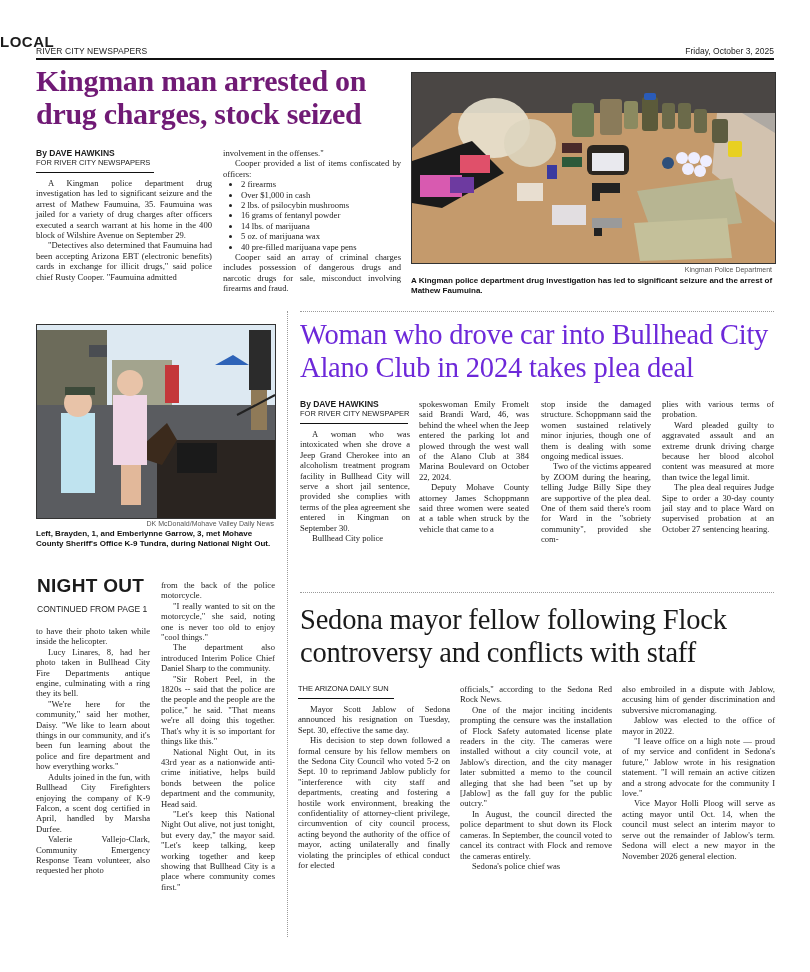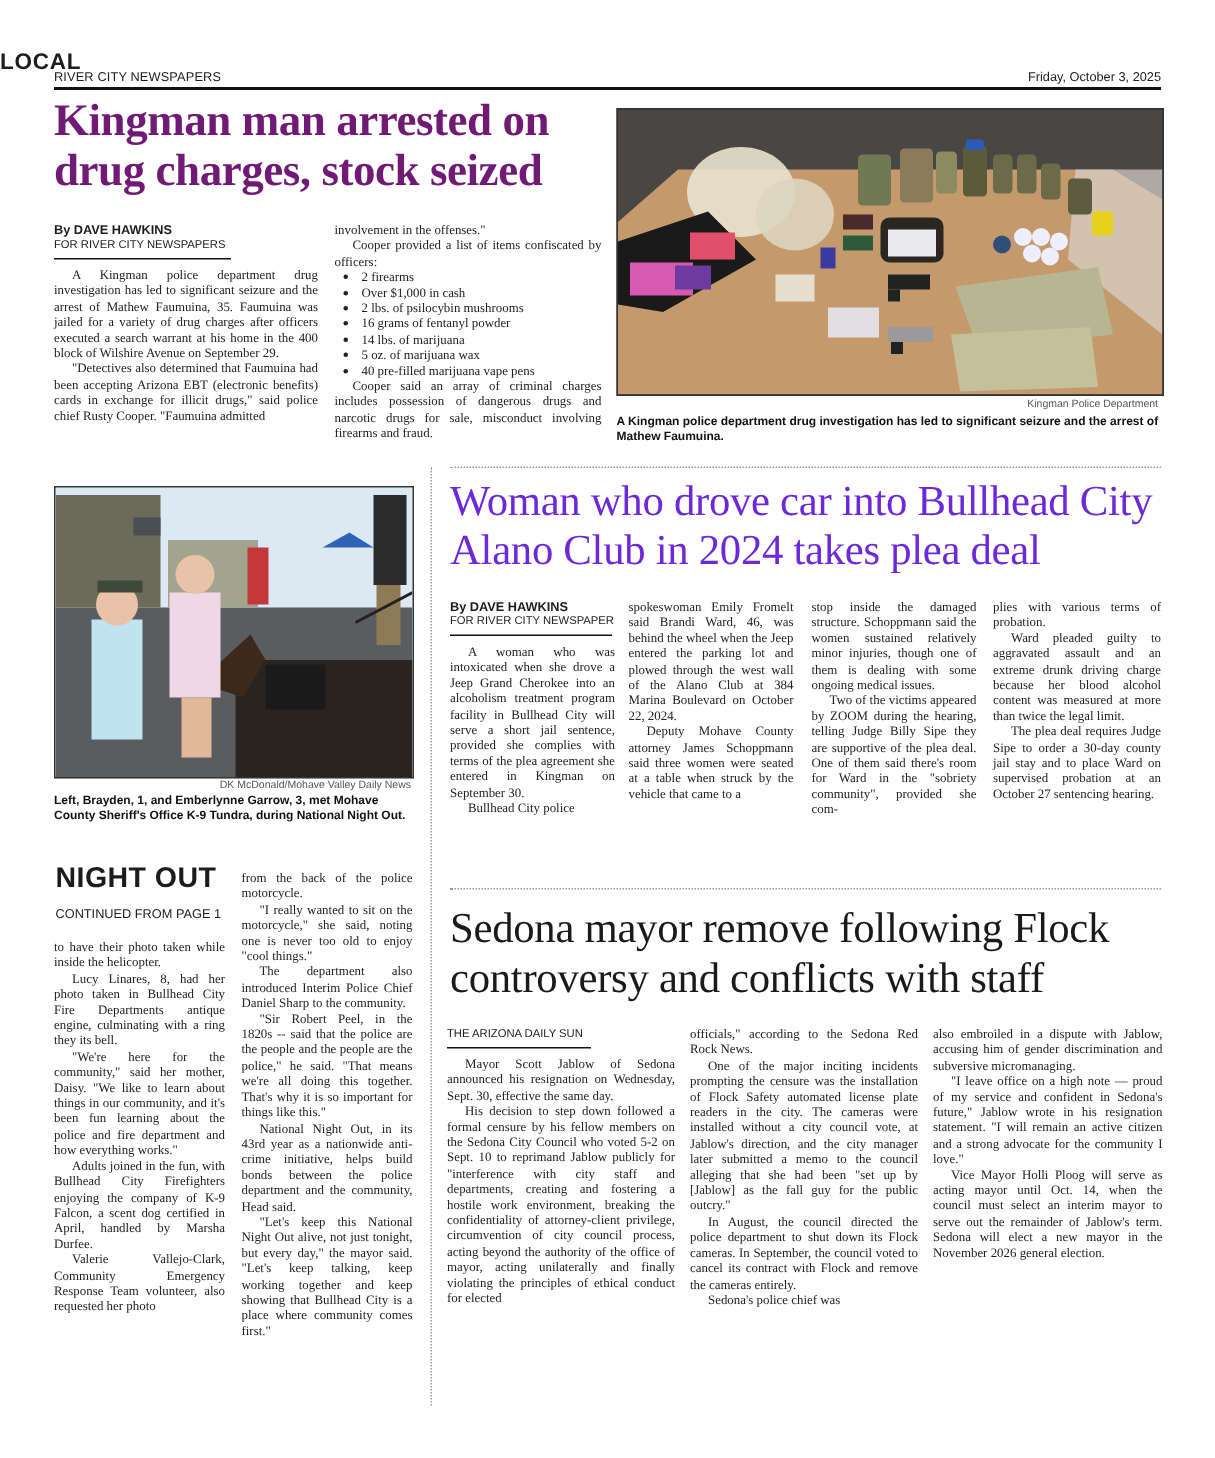--- a/index.html
+++ b/index.html
@@ -187,33 +187,34 @@
 <div class="abs body" style="left:541px; top:399px; width:110px;">
   <p class="noindent">stop inside the damaged structure. Schoppmann said the women sustained relatively minor injuries, though one of them is dealing with some ongoing medical issues.</p>
   <p>Two of the victims appeared by ZOOM during the hearing, telling Judge Billy Sipe they are supportive of the plea deal. One of them said there's room for Ward in the "sobriety community", provided she com-</p>
 </div>
 <div class="abs body" style="left:662px; top:399px; width:112px;">
   <p class="noindent">plies with various terms of probation.</p>
   <p>Ward pleaded guilty to aggravated assault and an extreme drunk driving charge because her blood alcohol content was measured at more than twice the legal limit.</p>
   <p>The plea deal requires Judge Sipe to order a 30-day county jail stay and to place Ward on supervised probation at an October 27 sentencing hearing.</p>
 </div>
 
-<div class="abs hl3">Sedona mayor remove following Flock controversy and conflicts with staff</div>
+<div class="abs hl3">Sedona mayor fellow following Flock controversy and conflicts with staff</div>
 
 <div class="abs" style="left:298px; top:684px; width:152px;">
   <div class="sans byline-org">THE ARIZONA DAILY SUN</div>
   <div class="byline-rule" style="width:96px;"></div>
 </div>
 <div class="abs body" style="left:298px; top:704px; width:152px;">
-  <p>Mayor Scott Jablow of Sedona announced his resignation on Wednesday, Sept. 30, effective the same day.</p>
+  <p>Mayor Scott Jablow of Sedona announced his resignation on Tuesday, Sept. 30, effective the same day.</p>
   <p>His decision to step down followed a formal censure by his fellow members on the Sedona City Council who voted 5-2 on Sept. 10 to reprimand Jablow publicly for "interference with city staff and departments, creating and fostering a hostile work environment, breaking the confidentiality of attorney-client privilege, circumvention of city council process, acting beyond the authority of the office of mayor, acting unilaterally and finally violating the principles of ethical conduct for elected</p>
 </div>
 <div class="abs body" style="left:460px; top:684px; width:152px;">
   <p class="noindent">officials," according to the Sedona Red Rock News.</p>
   <p>One of the major inciting incidents prompting the censure was the installation of Flock Safety automated license plate readers in the city. The cameras were installed without a city council vote, at Jablow's direction, and the city manager later submitted a memo to the council alleging that she had been "set up by [Jablow] as the fall guy for the public outcry."</p>
   <p>In August, the council directed the police department to shut down its Flock cameras. In September, the council voted to cancel its contract with Flock and remove the cameras entirely.</p>
   <p>Sedona's police chief was</p>
 </div>
 <div class="abs body" style="left:622px; top:684px; width:153px;">
   <p class="noindent">also embroiled in a dispute with Jablow, accusing him of gender discrimination and subversive micromanaging.</p>
+  <p>Jablow was elected to the office of mayor in 2022.</p>
   <p>"I leave office on a high note — proud of my service and confident in Sedona's future," Jablow wrote in his resignation statement. "I will remain an active citizen and a strong advocate for the community I love."</p>
   <p>Vice Mayor Holli Ploog will serve as acting mayor until Oct. 14, when the council must select an interim mayor to serve out the remainder of Jablow's term. Sedona will elect a new mayor in the November 2026 general election.</p>
 </div>
 
 </body></html>

